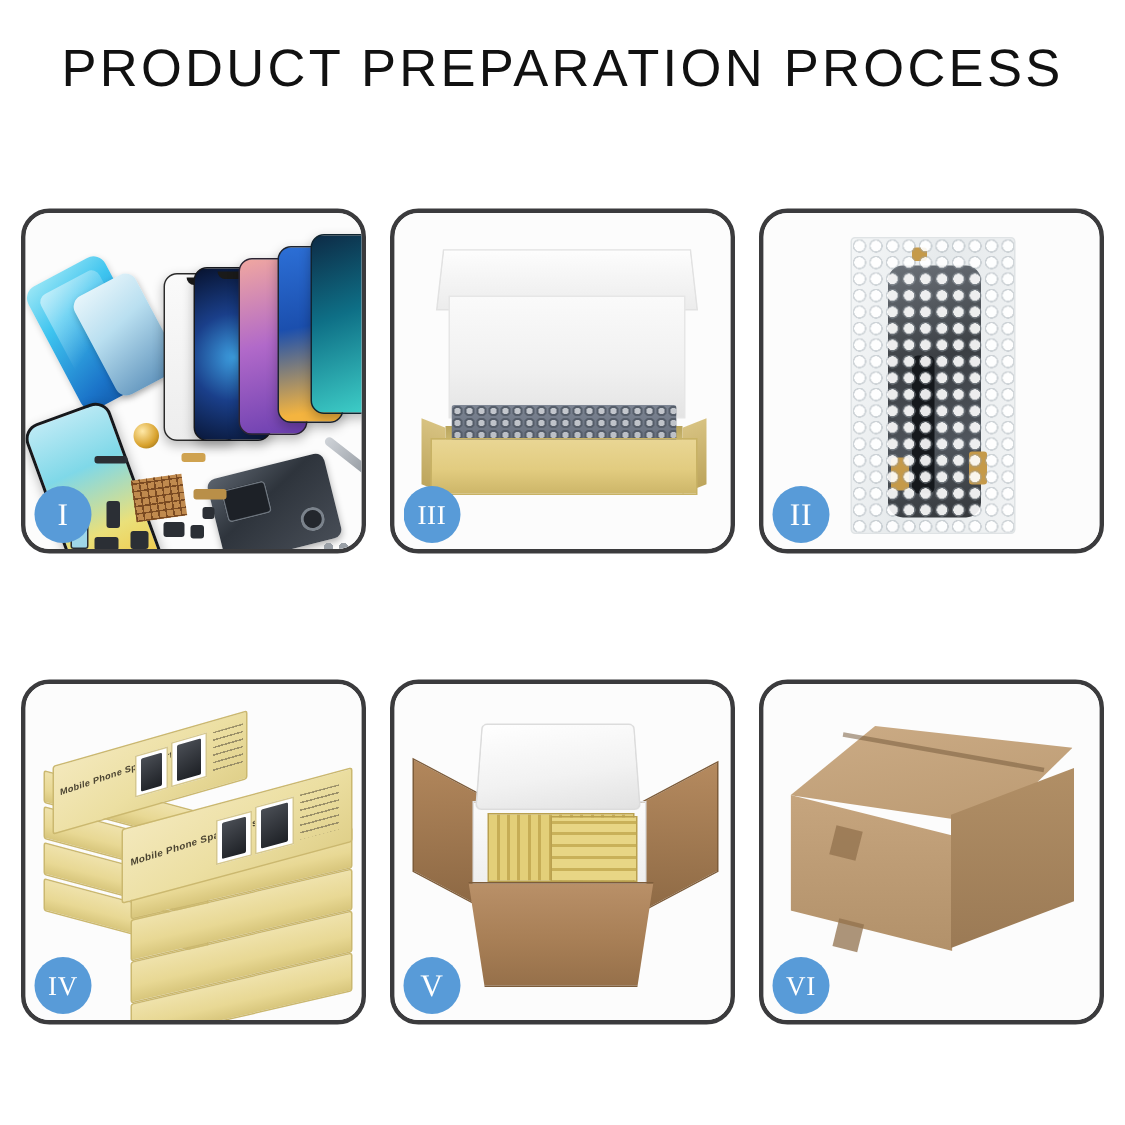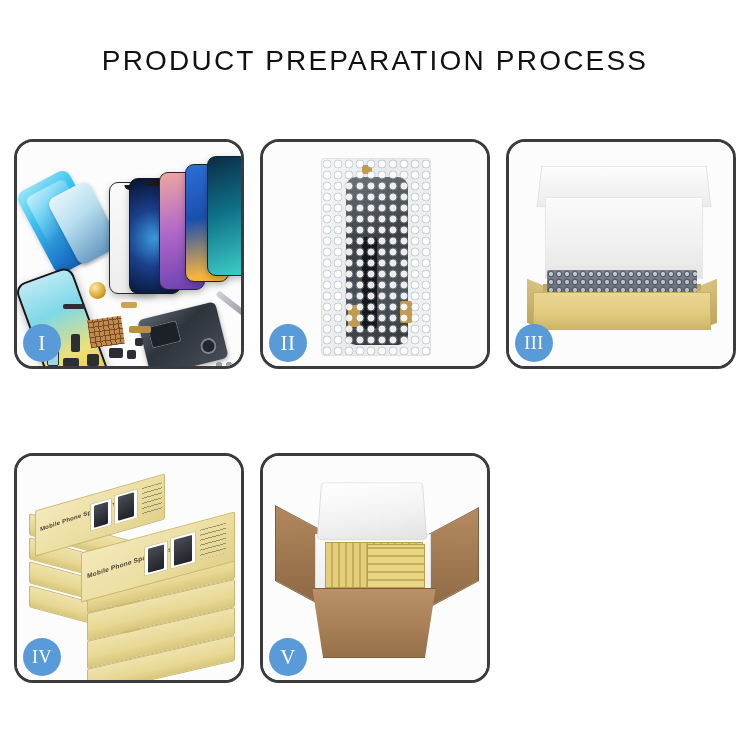--- a/index.html
+++ b/index.html
@@ -17,22 +17,22 @@
 
   
   .header {
     position: absolute;
     top: 0; left: 0;
     width: 750px;
     text-align: center;
   }
   .title {
     margin: 0;
-    padding-top: 46px;
-    font-size: 28px;
+    padding-top: 28px;
+    font-size: 35px;
     font-weight: 500;
     letter-spacing: 2.2px;
     color: #111111;
     line-height: 1.05;
     white-space: nowrap;
     font-family: "Liberation Sans", sans-serif;
   }
   .subtitle {
     margin: 0;
     padding-top: 11px;
@@ -431,43 +431,43 @@
       <div class="chip c9"></div>
       <div class="chip c10"></div>
       <div class="p1-tool"></div>
       <div class="p1-screws"></div>
     </div>
     <div class="badge">I</div>
   </div>
 
   <div class="panel">
     <div class="stage">
+      <div class="p3-lid-back"></div>
+      <div class="p3-lid"></div>
+      <div class="p3-inner"></div>
+      <div class="p3-foam"></div>
+      <div class="p3-boxleft"></div>
+      <div class="p3-boxright"></div>
+      <div class="p3-boxfront"></div>
+    </div>
+    <div class="badge wide">III</div>
+  </div>
+
+  <div class="panel">
+    <div class="stage">
       <div class="p2-bag">
         <div class="p2-part"></div>
         <div class="p2-flex"></div>
         <div class="p2-tab p2-t1"></div>
         <div class="p2-tab p2-t2"></div>
         <div class="p2-tab p2-t3"></div>
         <div class="p2-bubbles"></div>
       </div>
     </div>
     <div class="badge">II</div>
-  </div>
-
-  <div class="panel">
-    <div class="stage">
-      <div class="p3-lid-back"></div>
-      <div class="p3-lid"></div>
-      <div class="p3-inner"></div>
-      <div class="p3-foam"></div>
-      <div class="p3-boxleft"></div>
-      <div class="p3-boxright"></div>
-      <div class="p3-boxfront"></div>
-    </div>
-    <div class="badge wide">III</div>
   </div>
 
   <div class="panel">
     <div class="stage">
       <div class="p4-stack">
 
         <div class="yb" style="left:4px;  top:58px;  width:108px; height:20px; transform:skewY(15deg);"></div>
         <div class="yb" style="left:4px;  top:82px;  width:108px; height:20px; transform:skewY(15deg);"></div>
         <div class="yb" style="left:4px;  top:106px; width:108px; height:20px; transform:skewY(15deg);"></div>
         <div class="yb" style="left:4px;  top:130px; width:108px; height:20px; transform:skewY(15deg);"></div>
@@ -509,14 +509,25 @@
       <div class="p5-flapR"></div>
       <div class="p5-foamlid"></div>
       <div class="p5-foambox"></div>
       <div class="p5-contents"></div>
       <div class="p5-contents2"></div>
       <div class="p5-front"></div>
     </div>
     <div class="badge">V</div>
   </div>
 
+  <div class="panel">
+    <div class="stage">
+      <div class="p6-top"></div>
+      <div class="p6-top-seam"></div>
+      <div class="p6-left"></div>
+      <div class="p6-right"></div>
+      <div class="p6-tape p6-tape1"></div>
+      <div class="p6-tape p6-tape2"></div>
+    </div>
+    <div class="badge wide">VI</div>
+  </div>
 
 </div>
 
 </body></html>

